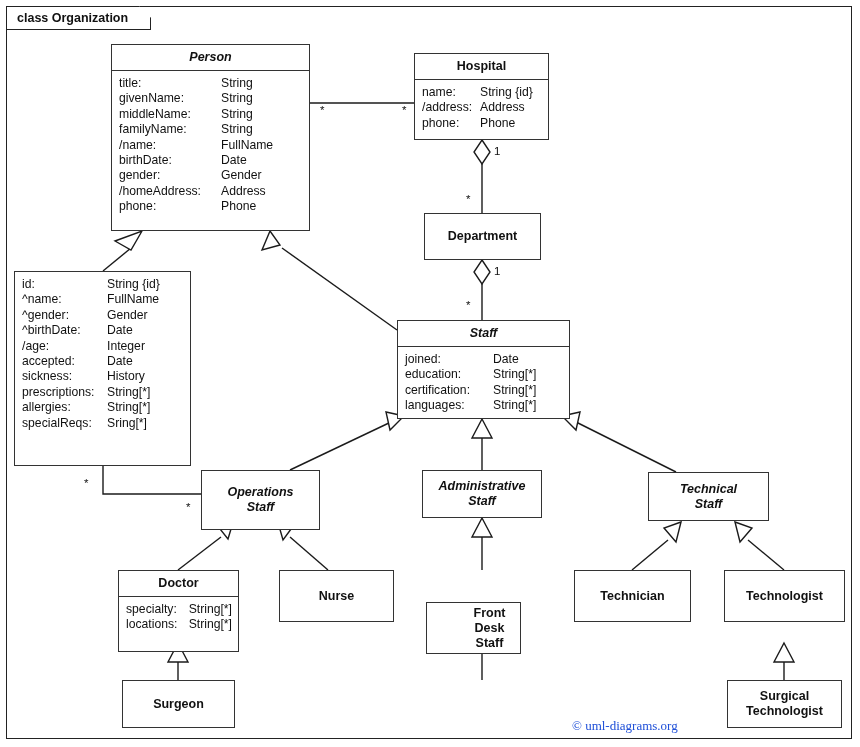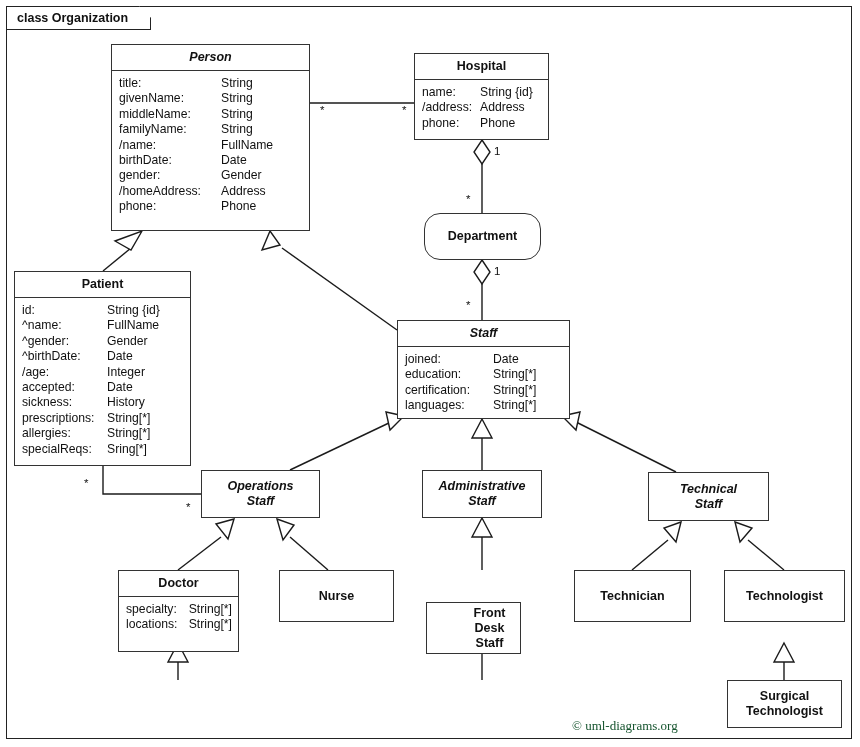--- a/index.html
+++ b/index.html
@@ -135,21 +135,21 @@
     z-index: 5;
     line-height: 11px;
     white-space: nowrap;
   }
 
   
   #credit {
     position: absolute;
     font-family: "Liberation Serif", serif;
     font-size: 13px;
-    color: #14532d;
+    color: #1d4ed8;
     z-index: 5;
     white-space: nowrap;
   }
 </style>
 </head>
 <body>
 
 <div id="canvas">
 
   <div id="frame"></div>
@@ -266,21 +266,20 @@
           <span class="a-type">Address</span>
         </div>
       <div class="attr">
           <span class="a-name" style="width:58px">phone:</span>
           <span class="a-type">Phone</span>
         </div>
     </div>
   </div>
 
   <div class="cls has-attrs w-patient" style="left:14px; top:271px; width:177px; height:195px;">
-    <div class="cls-name">Patient</div>
     <div class="attrs">
       <div class="attr">
           <span class="a-name">id:</span>
           <span class="a-type">String {id}</span>
         </div>
       <div class="attr">
           <span class="a-name">^name:</span>
           <span class="a-type">FullName</span>
         </div>
       <div class="attr">
@@ -311,21 +310,21 @@
           <span class="a-name">allergies:</span>
           <span class="a-type">String[*]</span>
         </div>
       <div class="attr">
           <span class="a-name">specialReqs:</span>
           <span class="a-type">Sring[*]</span>
         </div>
     </div>
   </div>
 
-  <div class="cls centered" style="left:424px; top:213px; width:117px; height:47px;border-radius:16px;">
+  <div class="cls centered" style="left:424px; top:213px; width:117px; height:47px;">
     <div class="cls-name">Department</div>
   </div>
 
   <div class="cls abstract has-attrs w-staff" style="left:397px; top:320px; width:173px; height:99px;">
     <div class="cls-name">Staff</div>
     <div class="attrs">
       <div class="attr">
           <span class="a-name">joined:</span>
           <span class="a-type">Date</span>
         </div>
@@ -337,21 +336,21 @@
           <span class="a-name">certification:</span>
           <span class="a-type">String[*]</span>
         </div>
       <div class="attr">
           <span class="a-name">languages:</span>
           <span class="a-type">String[*]</span>
         </div>
     </div>
   </div>
 
-  <div class="cls abstract centered" style="left:201px; top:470px; width:119px; height:48px;">
+  <div class="cls abstract centered" style="left:201px; top:470px; width:119px; height:60px;">
     <div class="cls-name">Operations
 Staff</div>
   </div>
 
   <div class="cls abstract centered" style="left:422px; top:470px; width:120px; height:48px;">
     <div class="cls-name">Administrative
 Staff</div>
   </div>
 
   <div class="cls abstract centered" style="left:648px; top:472px; width:121px; height:49px;">
@@ -383,20 +382,23 @@
   </div>
 
   <div class="cls centered" style="left:574px; top:570px; width:117px; height:52px;">
     <div class="cls-name">Technician</div>
   </div>
 
   <div class="cls centered" style="left:724px; top:570px; width:121px; height:52px;">
     <div class="cls-name">Technologist</div>
   </div>
 
+  <div class="cls centered" style="left:122px; top:680px; width:113px; height:48px;">
+    <div class="cls-name">Surgeon</div>
+  </div>
 
 
   <div class="cls centered" style="left:727px; top:680px; width:115px; height:48px;">
     <div class="cls-name">Surgical
 Technologist</div>
   </div>
 
   <div class="mult" style="left:320px; top:105px;">*</div>
   <div class="mult" style="left:402px; top:105px;">*</div>
   <div class="mult" style="left:494px; top:146px;">1</div>

